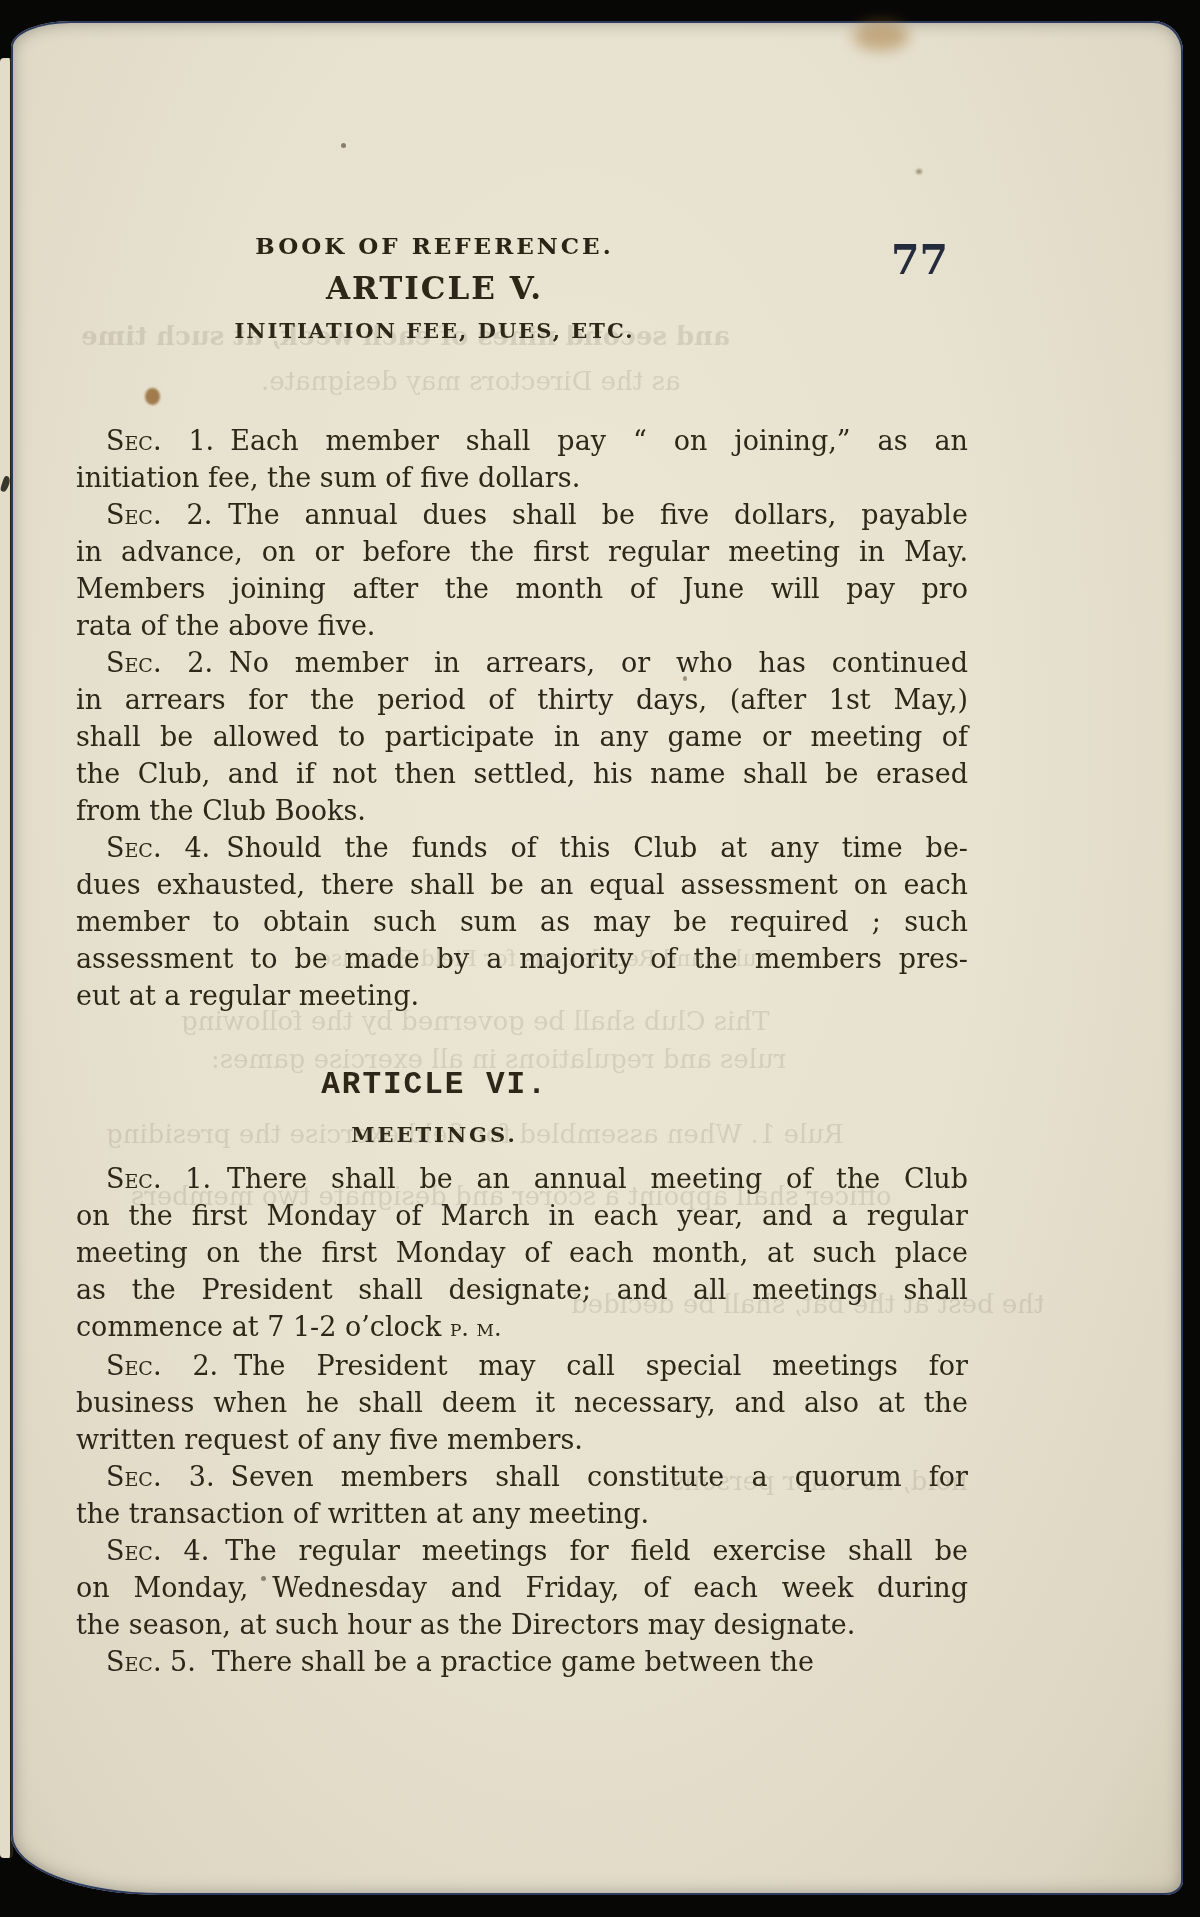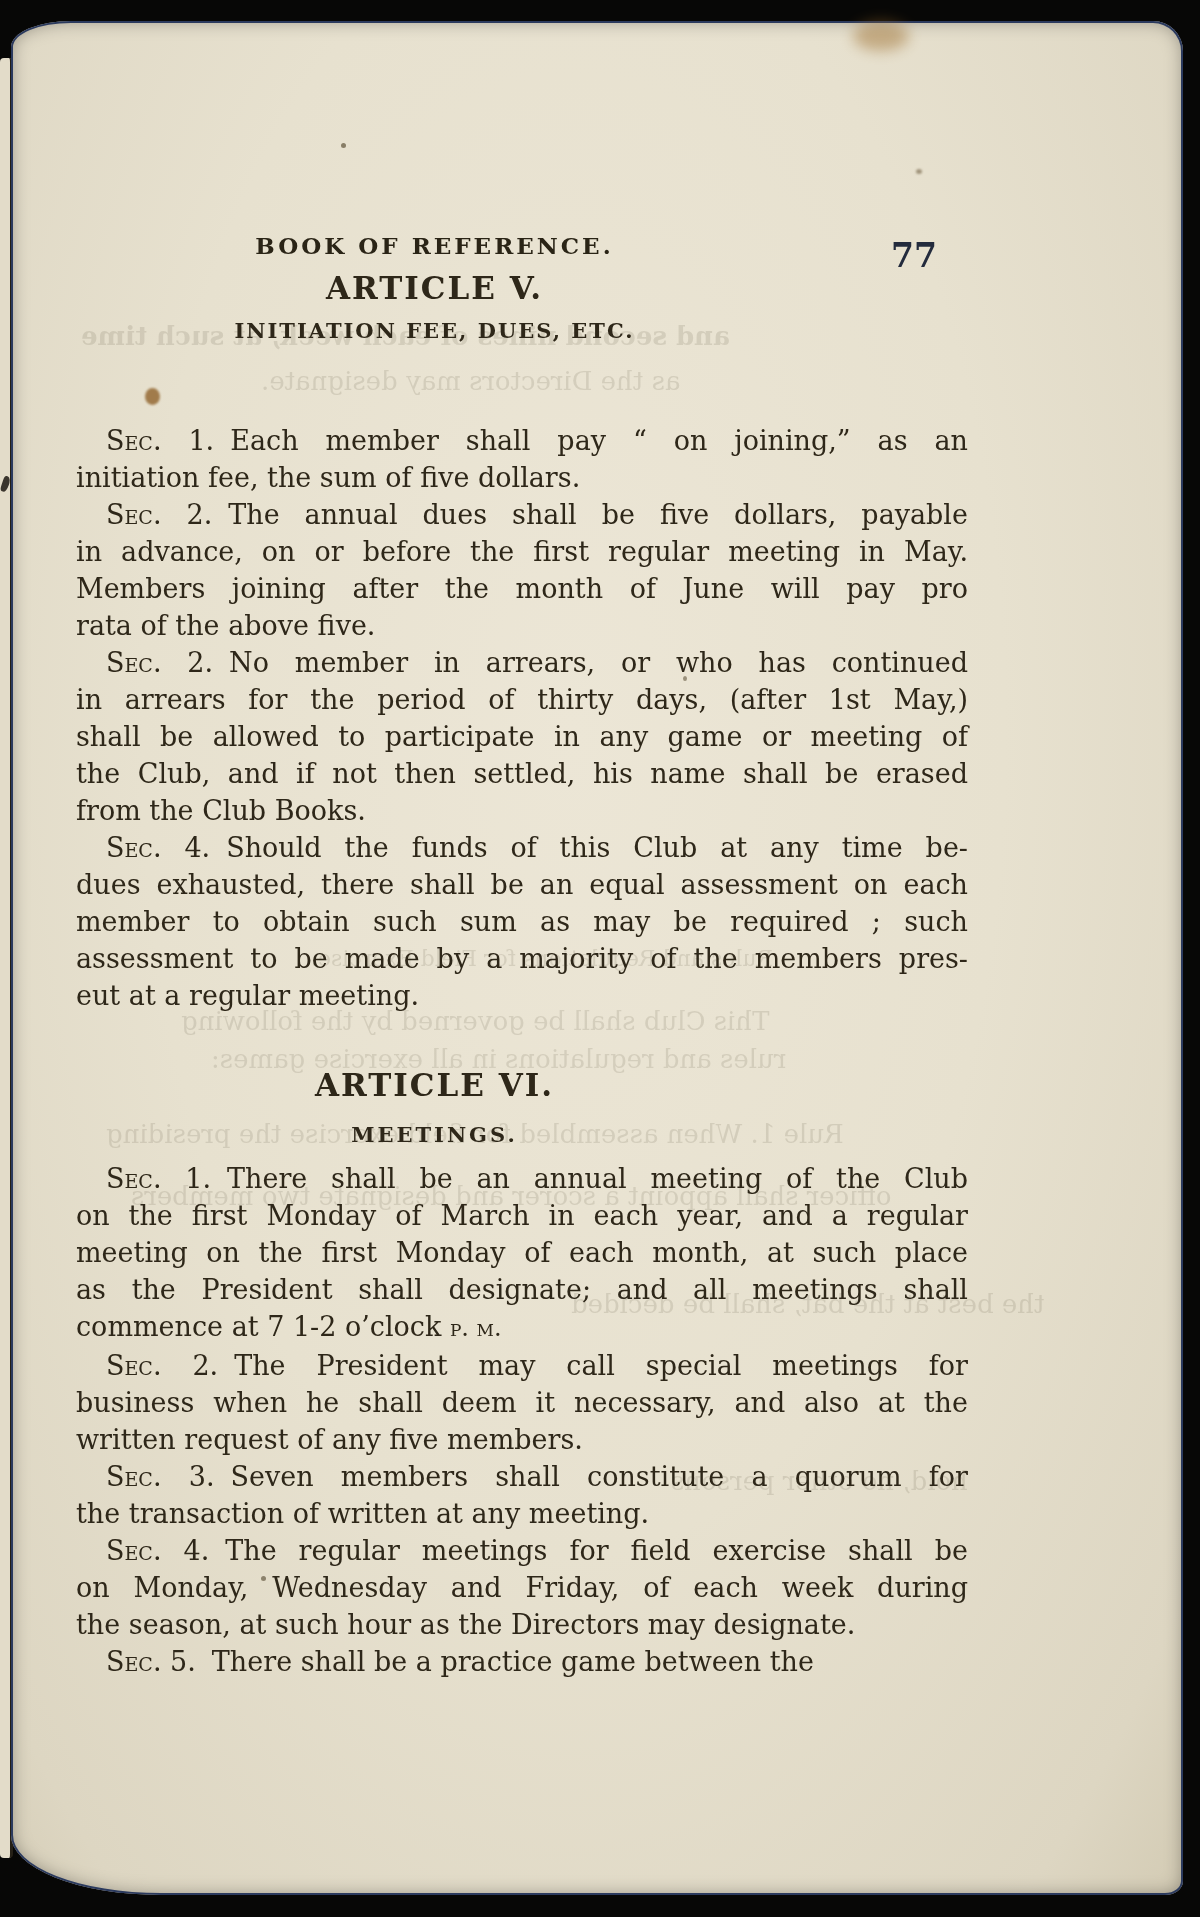--- a/index.html
+++ b/index.html
@@ -11,24 +11,24 @@
   
   #paper{position:absolute;left:11px;top:21px;width:1172px;height:1874px;
          background:radial-gradient(ellipse at 48% 38%, #ece6d6 0%, #e7e1cf 50%, #ddd6c2 88%, #d3cbb4 100%);
          border-radius:60px 30px 18px 150px / 26px 30px 14px 60px;
          box-shadow:0 0 0 2px #2b3a5e inset, 0 0 18px rgba(0,0,0,.35) inset;}
   #content{position:absolute;left:0;top:0;width:100%;height:100%;color:#2e2719;}
 
   .center-block{position:absolute;left:65px;width:892px;padding-right:175px;
                 box-sizing:border-box;text-align:center;}
   #running-header{top:211px;font-size:23px;font-weight:bold;letter-spacing:3px;color:#2a2416;}
-  #folio{position:absolute;left:880px;top:215px;font-size:33px;font-weight:bold;color:#232b3d;}
+  #folio{position:absolute;left:880px;top:215px;font-size:41px;font-weight:bold;color:#232b3d;}
   #a5-title{top:249px;font-size:31px;font-weight:bold;letter-spacing:2px;}
   #a5-sub{top:297px;font-size:21px;font-weight:bold;letter-spacing:2px;}
-  #a6-title{top:1046px;font-size:31px;font-weight:bold;letter-spacing:2px;}
+  #a6-title{top:1046px;font-size:31px;font-weight:bold;letter-spacing:2px;font-family:Liberation Mono, monospace;}
   #a6-sub{top:1101px;font-size:21px;font-weight:bold;letter-spacing:3px;}
 
   .body-block{position:absolute;left:65px;width:892px;font-size:27px;line-height:37px;}
   #body-a5{top:401px;}
   #body-a6{top:1139px;}
   .bl{text-align:justify;text-align-last:justify;white-space:nowrap;}
   .bl.last{text-align-last:left;}
   .bl.first{padding-left:30px;}
   .sec{font-variant:small-caps;margin-right:16px;margin-top:8px;}
   .it{}

